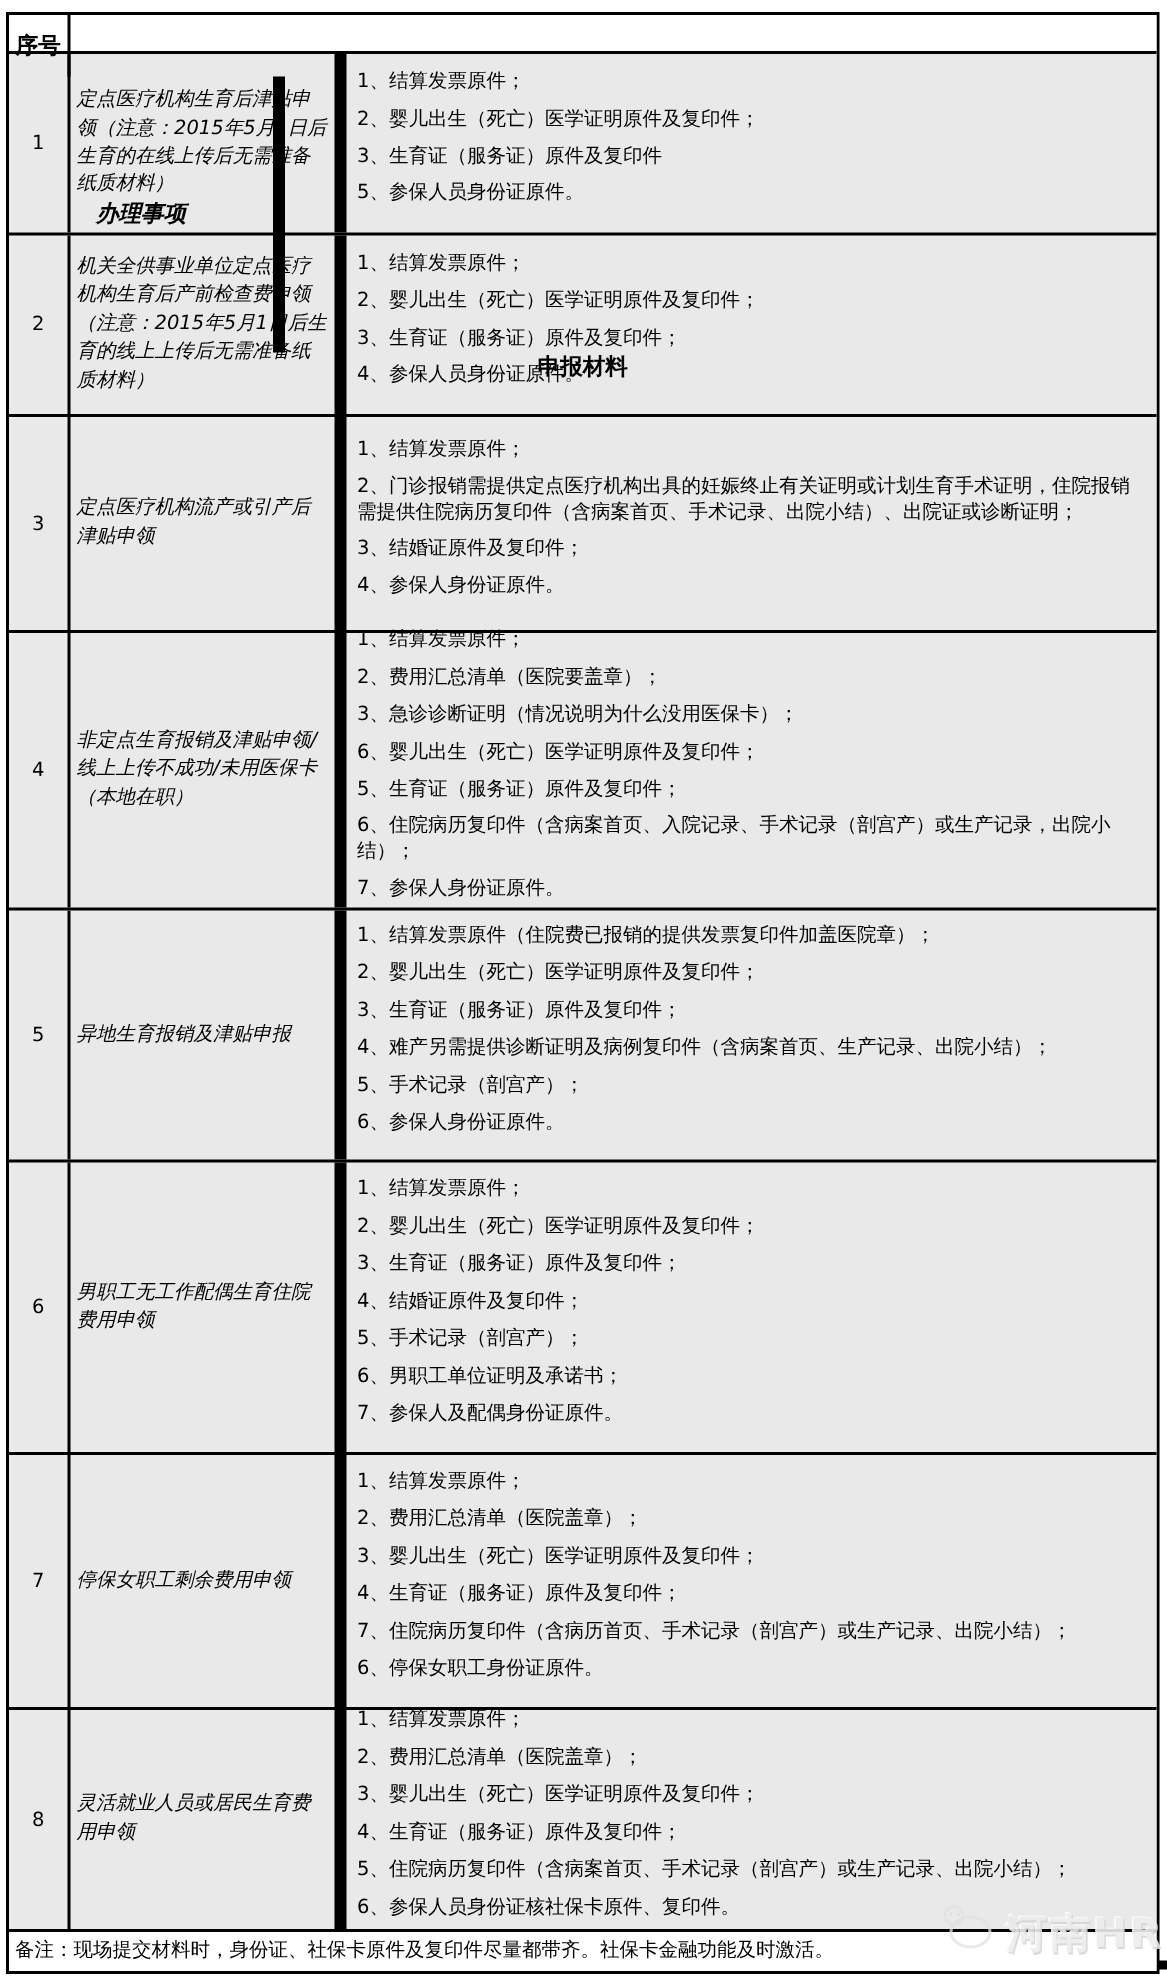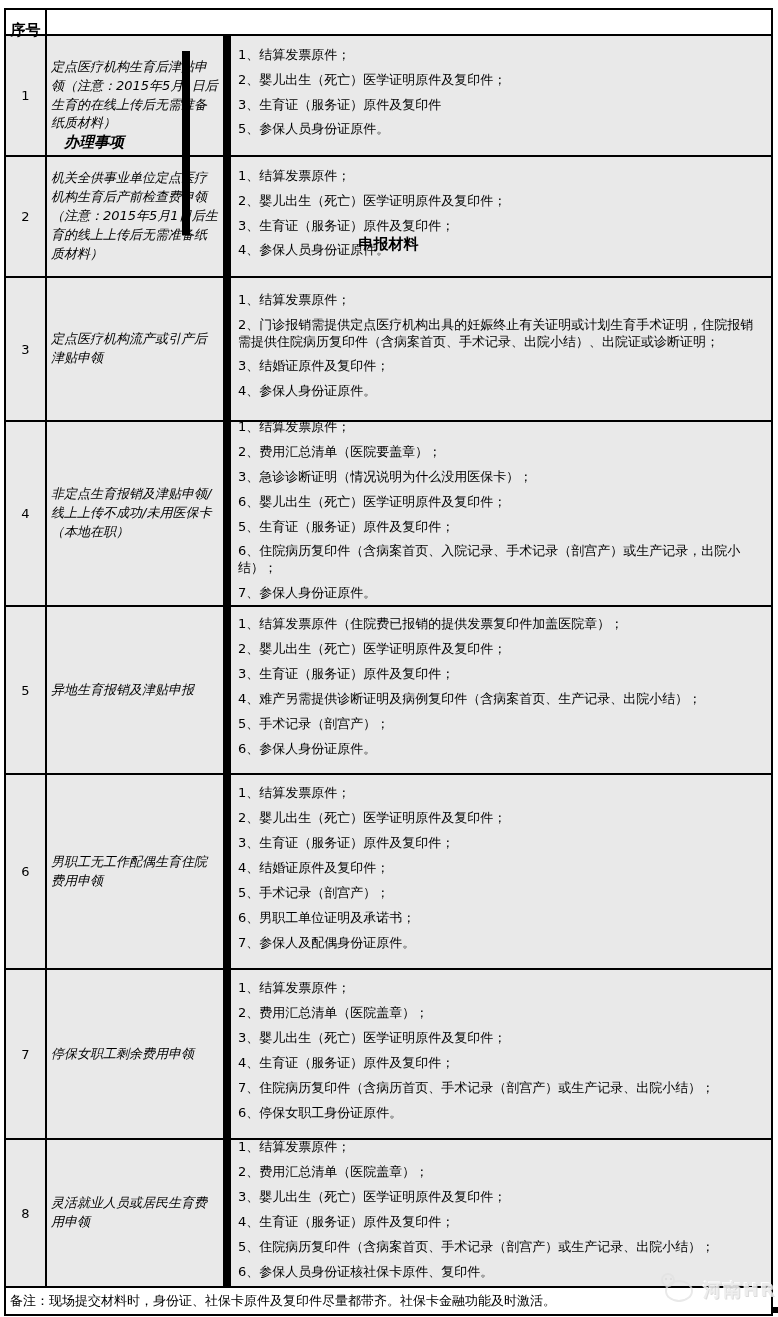--- a/index.html
+++ b/index.html
@@ -47,21 +47,21 @@
     height: 28px; align-items: center;
   }
   .footer-note { padding: 0 4px; font-size: 13px; line-height: 1.2; }
 
   .watermark {
     position: absolute; right: 2px; bottom: 8px;
     display: flex; align-items: center; gap: 4px;
     z-index: 5; pointer-events: none;
     color: #ededed;
     text-shadow: 1px 1px 0 #d6d6d6, -1px -1px 0 #ffffff;
-    font-size: 18px; font-weight: bold; letter-spacing: 2px;
+    font-size: 27px; font-weight: bold; letter-spacing: 2px;
     opacity: 0.9;
   }
   .watermark svg { opacity: 0.85; }
 
   .resize-handle {
     position: absolute; right: 0px; bottom: 4px;
     width: 6px; height: 6px; background: #000;
   }
 </style>
 </head>

